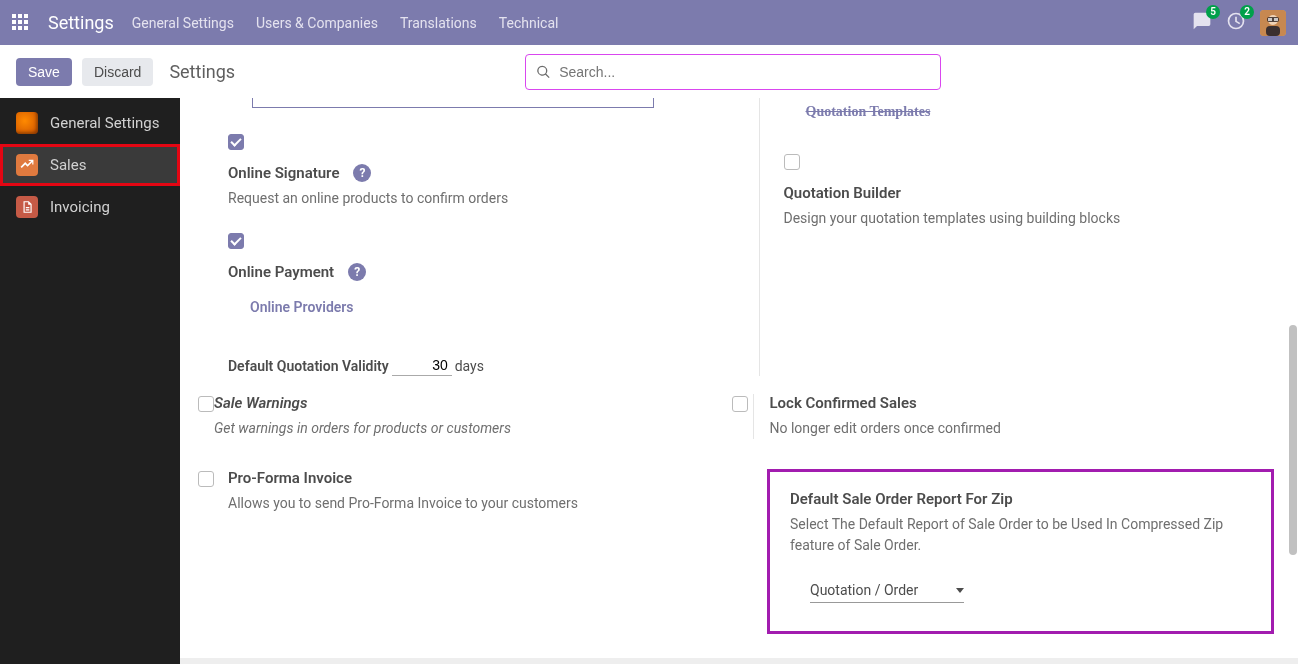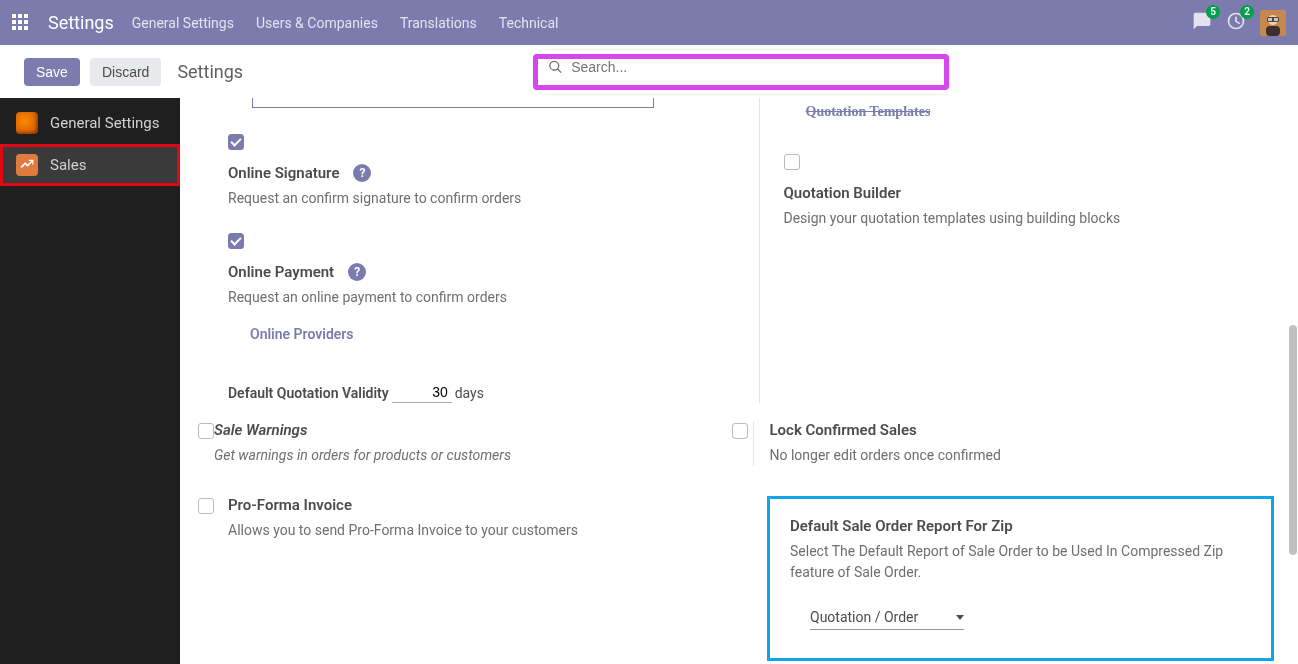--- a/index.html
+++ b/index.html
@@ -48,35 +48,35 @@
   .topbar-right svg { fill: #e4e2ef; }
   .avatar { width: 26px; height: 26px; border-radius: 4px; background: #d4a373; display:flex; align-items:center; justify-content:center; overflow:hidden; }
   .avatar svg { width: 26px; height: 26px; }
 
   
   .controlpanel {
     height: 53px;
     border-bottom: 0;
     display: flex;
     align-items: center;
-    padding: 0 24px;
+    padding: 0 16px;
     gap: 10px;
   }
   .btn { padding: 6px 12px; border-radius: 4px; font-size: 14px; cursor: pointer; border: none; }
   .btn-primary { background: #7c7bad; color: #fff; }
   .btn-secondary { background: #e7e9ed; color: #4c4c4c; }
   .page-heading { font-size: 18px; color: #5f5f5f; margin-left: 6px; }
   .search-wrap {
     margin-left: 280px;
     width: 416px;
-    border: 5px solid #d946ef;
+    border: 1px solid #d946ef;
     border-radius: 4px;
     height: 36px;
     display: flex;
-    align-items: flex-start;
+    align-items: center;
     padding: 0 10px;
     gap: 8px;
   }
   .search-wrap input {
     border: none; outline: none; font-size: 14px; width: 100%; color: #666;
   }
   .search-wrap svg { fill: #6b6b6b; width: 16px; height: 16px; }
 
   
   .body {
@@ -178,21 +178,21 @@
 
   .section-header {
     background: #eeeeee;
     padding: 10px 22px;
     font-weight: 700;
     color: #555;
     font-size: 15px;
     margin-top: 24px;
   }
 
-  .red-box { border: 3px solid #0ea5e9; padding: 18px 20px 28px 20px; }
+  .red-box { border: 3px solid #a21caf; padding: 18px 20px 28px 20px; }
   .dropdown {
     border-bottom: 1px solid #999;
     display: inline-flex; align-items: center; justify-content: space-between;
     width: 154px; margin-top: 22px; padding: 4px 0;
     cursor: pointer;
     margin-left: 20px;
   }
   .dropdown .caret {
     width: 0; height: 0;
     border-left: 4px solid transparent;
@@ -281,48 +281,55 @@
       <span>General Settings</span>
     </div>
     <div class="side-item active">
       <span class="icon icon-sales">
         <svg viewBox="0 0 24 24">
             <path d="M3 17l6-6 4 4 8-8v4h2V3h-8v2h4l-6 6-4-4-8 8z"></path>
           </svg>
       </span>
       <span>Sales</span>
     </div>
+    <div class="side-item">
+      <span class="icon icon-invoicing">
+        <svg viewBox="0 0 24 24">
+            <path d="M6 2h9l5 5v15H6zM8 4v16h10V8h-4V4zm2 8h6v2h-6zm0 4h6v2h-6z"></path>
+          </svg>
+      </span>
+      <span>Invoicing</span>
+    </div>
   </div>
 
   <div class="content">
     <div class="settings-area">
       <div style="display:flex;">
 
         <div style="flex:1; border-right:1px solid #e5e5e5; padding-right:40px; padding-left:8px;">
           <div class="placeholder-input-top"></div>
 
           <div class="setting-block" style="padding-left:0;">
             <div class="cb checked"></div>
             <div class="setting-body">
               <div class="setting-title">
                 <span>Online Signature</span>
                 <span class="help-icon">?</span>
               </div>
-              <div class="setting-desc">Request an confirm signature to confirm orders</div>
+              <div class="setting-desc">Request an online products to confirm orders</div>
             </div>
           </div>
 
           <div class="setting-block" style="padding-left:0;">
             <div class="cb checked"></div>
             <div class="setting-body">
               <div class="setting-title">
                 <span>Online Payment</span>
                 <span class="help-icon">?</span>
               </div>
-              <div class="setting-desc">Request an online payment to confirm orders</div>
               <div class="sub-link">Online Providers</div>
             </div>
           </div>
 
           <div class="validity-row">
             <span class="label">Default Quotation Validity</span>
             <input class="underline-input" value="30" style="">
             <span>days</span>
           </div>
         </div>

